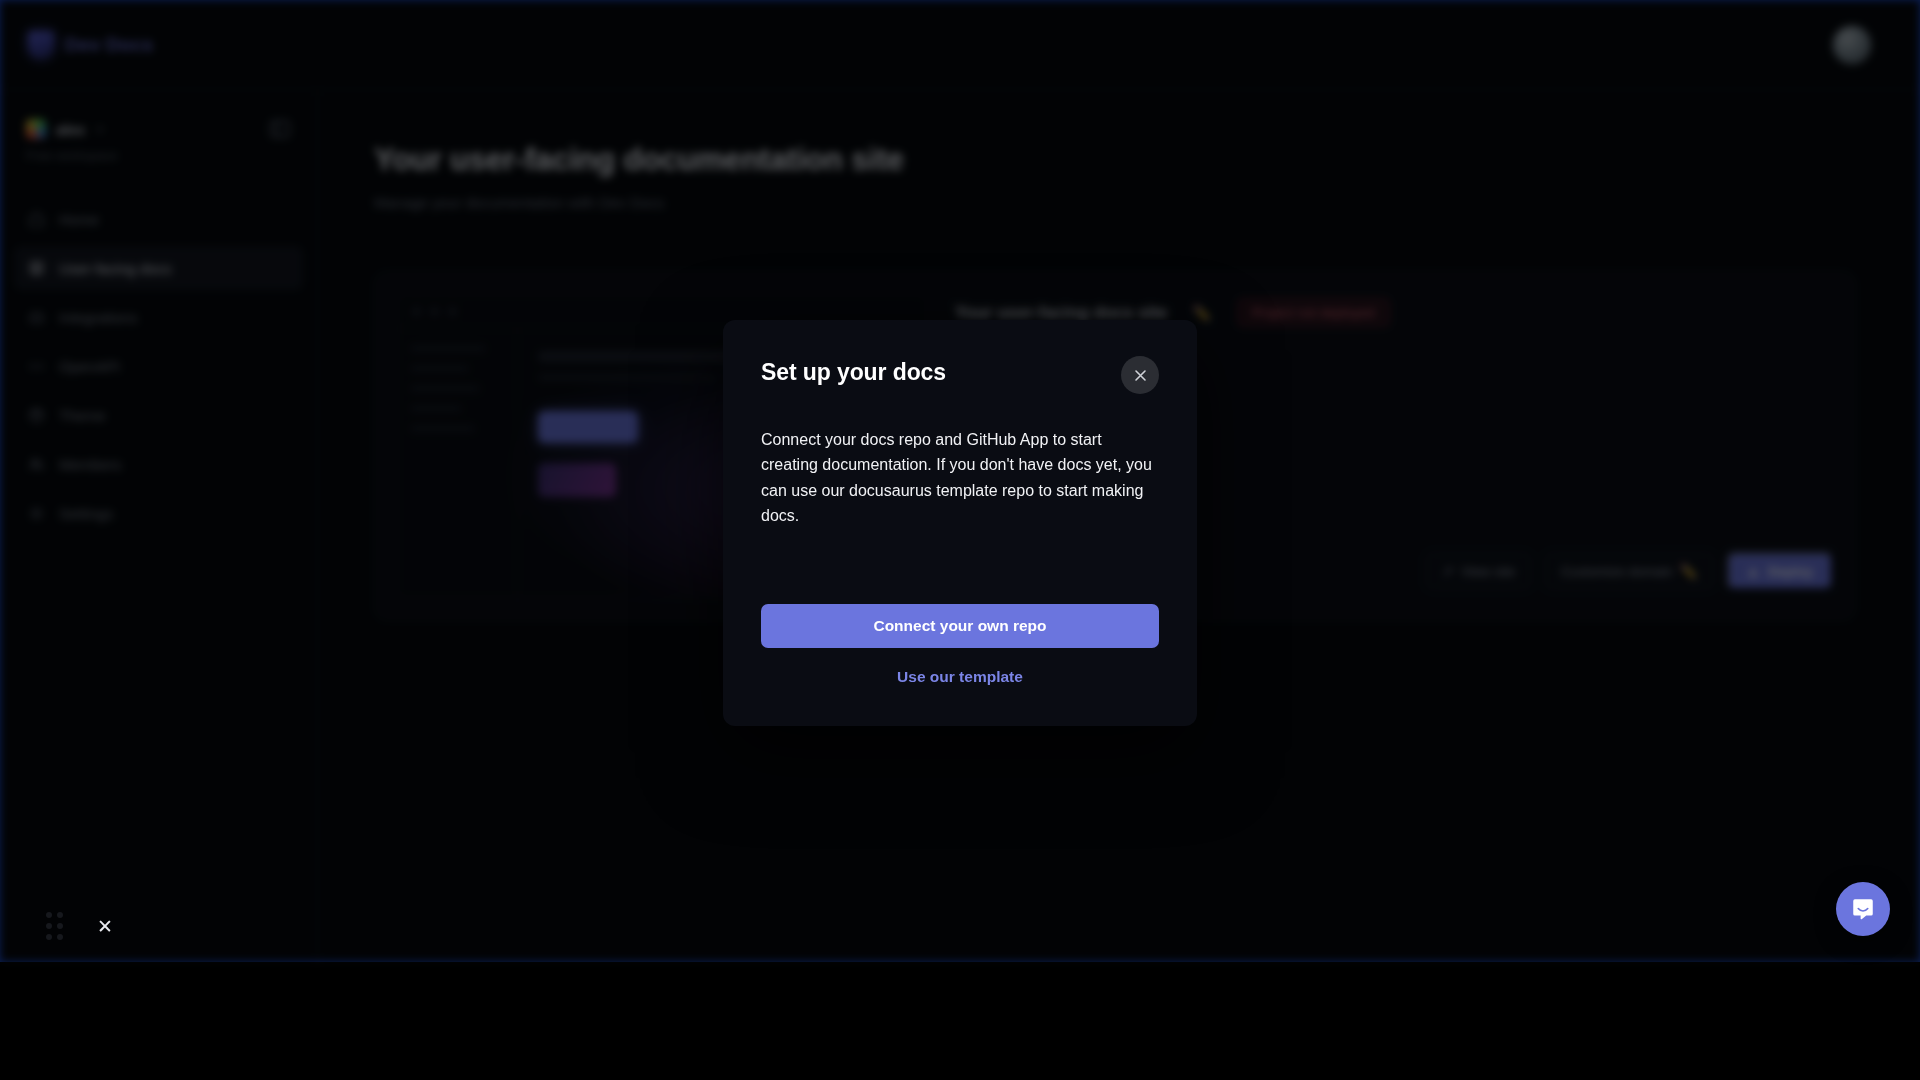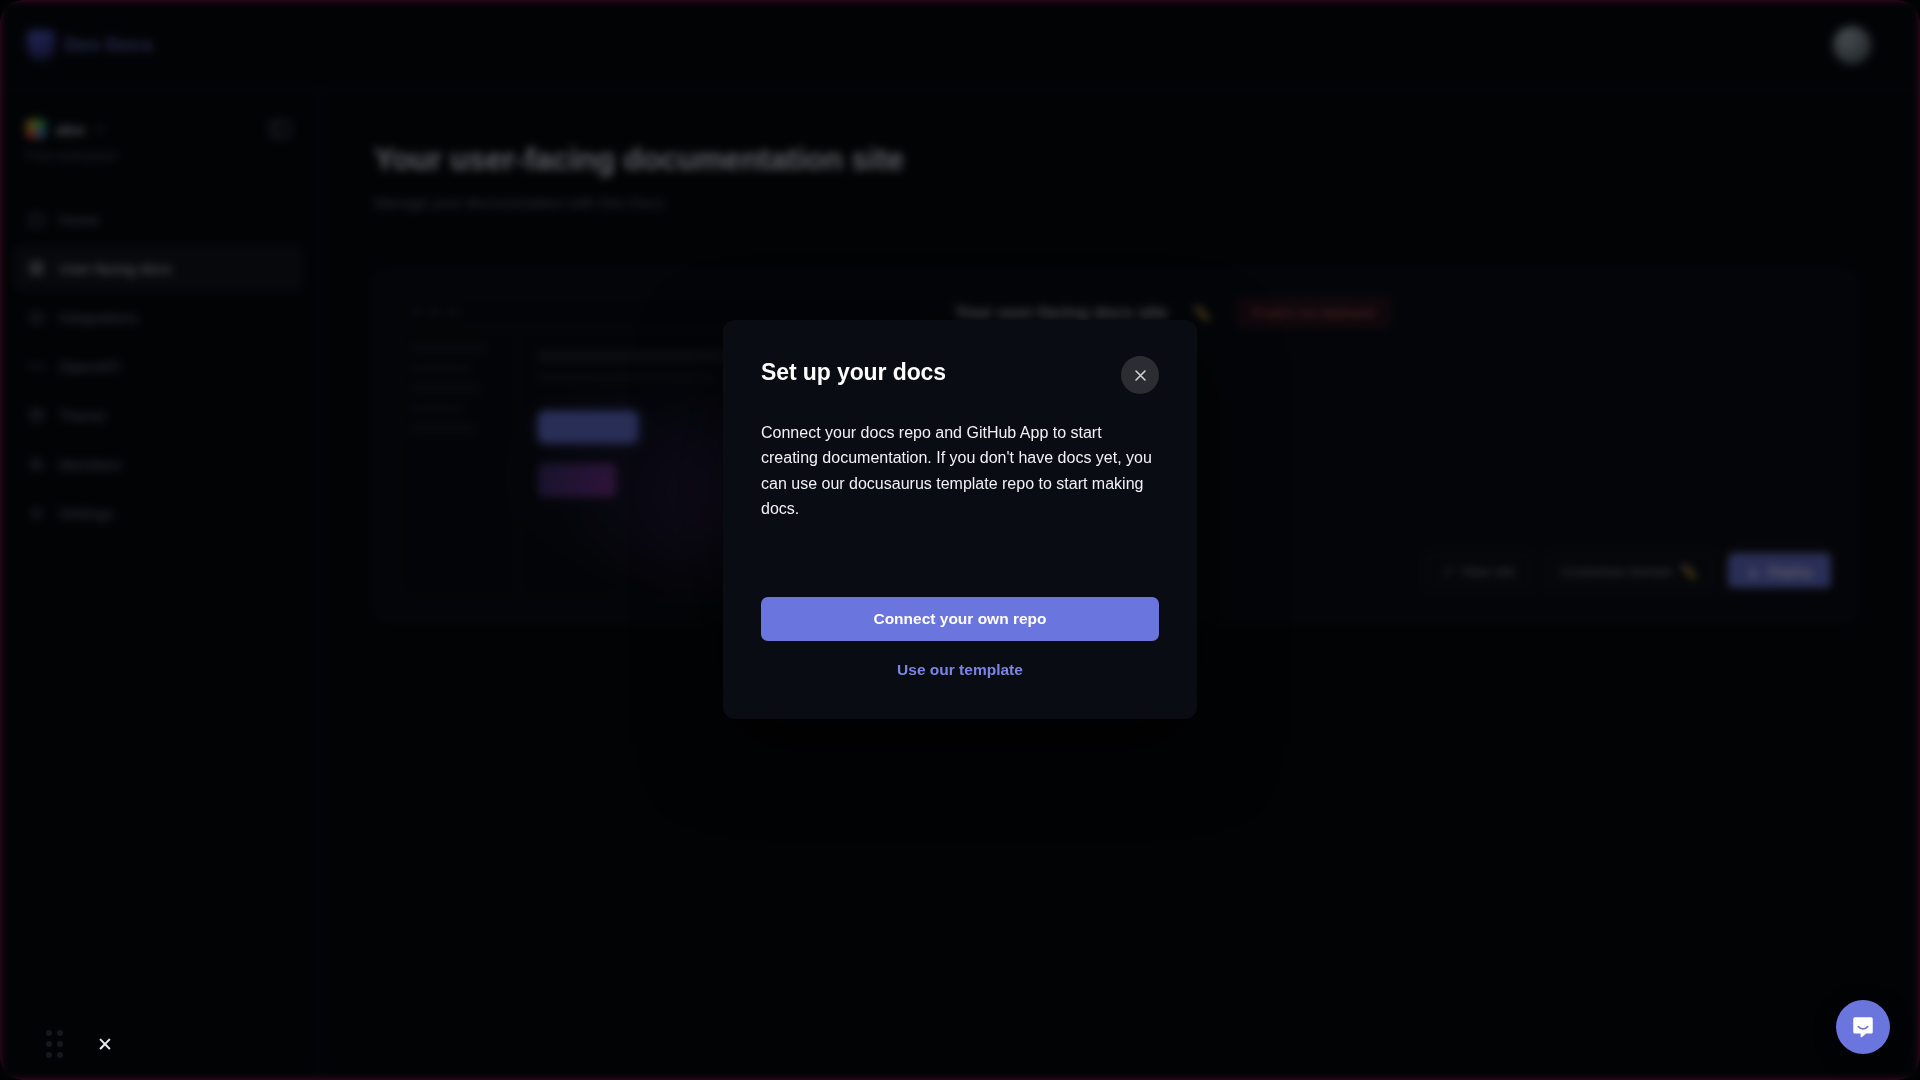--- a/index.html
+++ b/index.html
@@ -10,23 +10,22 @@
     height: 1080px;
     overflow: hidden;
     background: #000000;
     font-family: "Liberation Sans", sans-serif;
     color: #e8e8ec;
   }
 
   #app {
     position: relative;
     width: 1920px;
-    height: 1080px;
-    background: #be185d;
-    border-radius: 23px;
+    height: 962px;
+    background: #1d4ed8;
   }
 
   
   .app-backdrop {
     position: absolute;
     inset: 0;
     filter: blur(4px);
     -webkit-filter: blur(4px);
   }
 
@@ -306,21 +305,21 @@
     border-radius: 50%;
     background: #2b2d33;
     border: none;
     color: #cfd2d8;
     display: flex; align-items: center; justify-content: center;
     cursor: pointer;
     flex: none;
   }
   .modal-close svg { width: 15px; height: 15px; display: block; }
   .modal-body {
-    margin-top: 26px;
+    margin-top: 33px;
     font-size: 16px;
     line-height: 1.58;
     color: #f1f2f5;
     max-width: 392px;
   }
   .modal-footer { margin-top: 76px; }
   .btn-primary {
     display: block;
     width: 100%;
     height: 44px;

